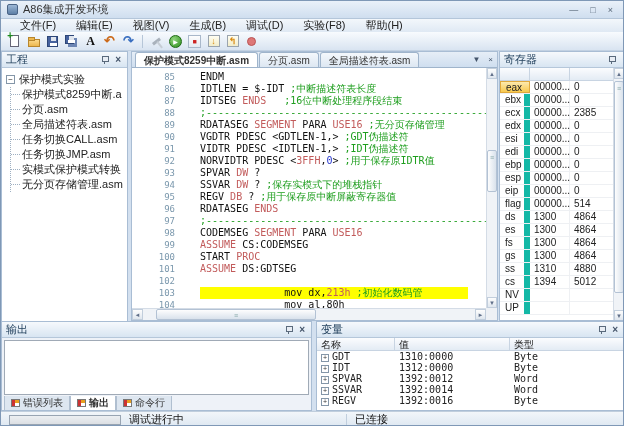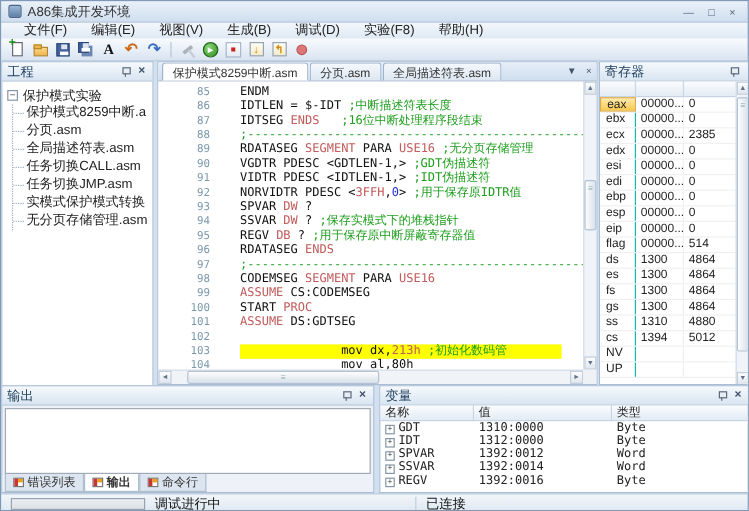--- a/index.html
+++ b/index.html
@@ -80,21 +80,21 @@
     text-align:center; color:#333; margin-right:4px; flex:none; }
   .tree-children { margin-left:4px; border-left:1px dotted #9fb0c2; }
   .tree-item { height:15px; line-height:15px; padding-left:11px; position:relative; overflow:hidden; }
   .tree-item::before { content:""; position:absolute; left:0; top:7px; width:9px; border-top:1px dotted #9fb0c2; }
   
   #editor { position:absolute; left:130px; top:50px; width:367px; height:270px; background:#fff; border:1px solid #a9bdd4; }
   .tabstrip { height:16px; background:linear-gradient(#e6eef7,#cfdeef); border-bottom:1px solid #9fb4cb;
     display:flex; align-items:flex-end; padding-left:3px; }
   .etab { font-size:10px; padding:1px 8px 1px; margin-right:1px; border:1px solid #9fb4cb; border-bottom:none;
     border-radius:3px 3px 0 0; background:linear-gradient(#f4f8fc,#dde7f2); color:#333; height:15px; white-space:nowrap; }
-  .etab.active { background:#fff; font-weight:normal; }
+  .etab.active { background:#fff; font-weight:bold; }
   .tabstrip .sp { flex:1; }
   .strip-btn { font-size:8px; color:#44546a; padding:0 4px; align-self:center; }
   .code-view { position:absolute; left:0; top:16px; right:11px; bottom:12px; overflow:hidden;
     font-family:"DejaVu Sans Mono", monospace; font-size:10px; padding-top:3px; background:#fff; }
   .code-line { display:flex; height:12px; line-height:12px; white-space:pre; }
   .gutter { flex:none; width:48px; text-align:right; padding-right:5px; color:#7b98ad; font-size:9px; }
   .code-text { white-space:pre; color:#111;margin-left:20px; }
   .code-line.hl .code-text { background:#ffff00; display:inline-block; min-width:268px; }
   .tk-k { color:#c25b5b; } .tk-c { color:#1e9e1e; } .tk-n { color:#2233cc; } .tk-d { color:#111; }
   
@@ -113,29 +113,29 @@
     background:linear-gradient(#fdfdfd,#d9e2ec); border:1px solid #b3c2d4; border-radius:2px; text-align:center;
     font-size:7px; color:#8aa; line-height:11px; }
   .scroll-corner { position:absolute; right:0; bottom:0; width:11px; height:12px; background:#eef1f5; }
   
   #registers { left:498px; top:50px; width:126px; height:270px; }
   .reg-body { position:relative; height:253px; }
   .reg-colhead { display:flex; height:13px; }
   .reg-colhead div { background:linear-gradient(#fbfcfe,#e3ebf4); border-right:1px solid #c8d4e2; border-bottom:1px solid #c8d4e2; }
   .reg-table { font-size:10px; }
   .reg-row { display:flex; height:13px; line-height:12px; border-bottom:1px solid #eef0f3; }
-  .reg-c1 { width:30px; padding-left:5px; border-right:1px solid #14b8a6; }
+  .reg-c1 { width:30px; padding-left:5px; border-right:6px solid #14b8a6; }
   .reg-c2 { width:40px; padding-left:4px; border-right:1px solid #eef0f3; }
   .reg-c3 { flex:1; padding-left:4px; }
   .reg-c1.sel { background:linear-gradient(#fdeaae,#f8c94e); border:1px solid #e0a93c; }
   .reg-scroll { position:absolute; top:0; right:0; bottom:0; width:11px; background:#f0f3f7; border-left:1px solid #d4dce6; }
   
   #output { left:0; top:320px; width:311px; height:90px; background:#eef2f8; }
   .out-content { position:absolute; left:2px; right:2px; top:18px; bottom:15px; background:#fff; border:1px solid #a0aab6; }
-  .out-tabs { position:absolute; left:0; bottom:0; height:14px; right:0; display:flex; align-items:flex-end; padding-left:2px; background:#eef2f8; }
+  .out-tabs { position:absolute; left:0; bottom:0; height:14px; right:0; display:flex; align-items:flex-start; padding-left:2px; background:#eef2f8; }
   .otab { display:flex; align-items:center; gap:3px; font-size:10px; padding:0 6px; border:1px solid #b0bfd0; border-top:none; color:#333; background:#dde6f0; }
   .otab.active { background:#fff; font-weight:bold; }
   .wicon { width:9px; height:8px; border:1px solid #777; background:#fff; position:relative; display:inline-block; flex:none; }
   .wicon::before { content:""; position:absolute; left:0; top:0; width:3px; height:100%; background:#cc3333; }
   .wicon::after { content:""; position:absolute; right:0; top:0; width:4px; height:3px; background:#e8a020; }
   #variables { left:315px; top:320px; width:309px; height:90px; }
   .var-colhead { display:flex; height:13px; font-size:10px; }
   .var-colhead div { background:linear-gradient(#fbfcfe,#e3ebf4); border-right:1px solid #c8d4e2; border-bottom:1px solid #c8d4e2; padding-left:4px; line-height:13px; }
   .vc1 { width:78px; } .vc2 { width:115px; } .vc3 { flex:1; }
   .var-row { display:flex; height:11px; line-height:11px; font-size:10px; font-family:"DejaVu Sans Mono", monospace; }

